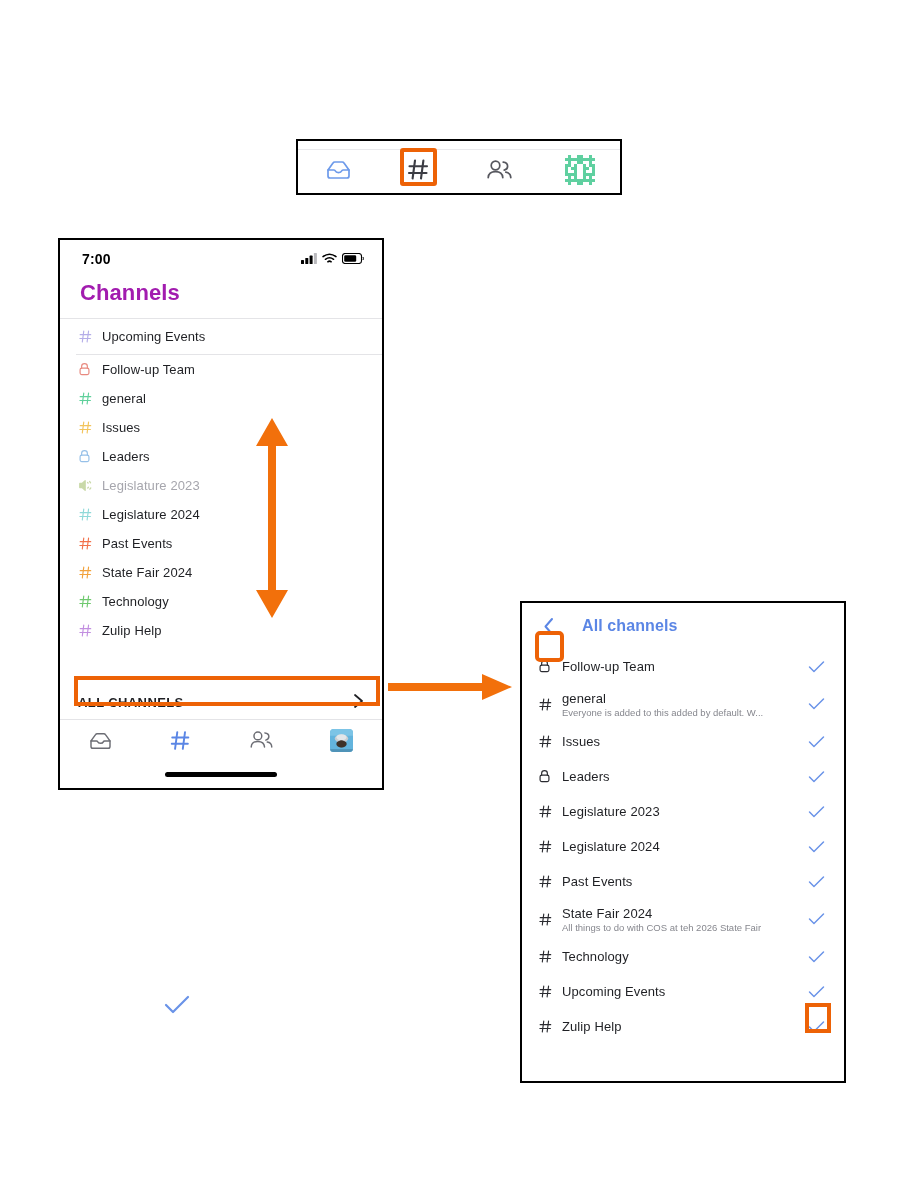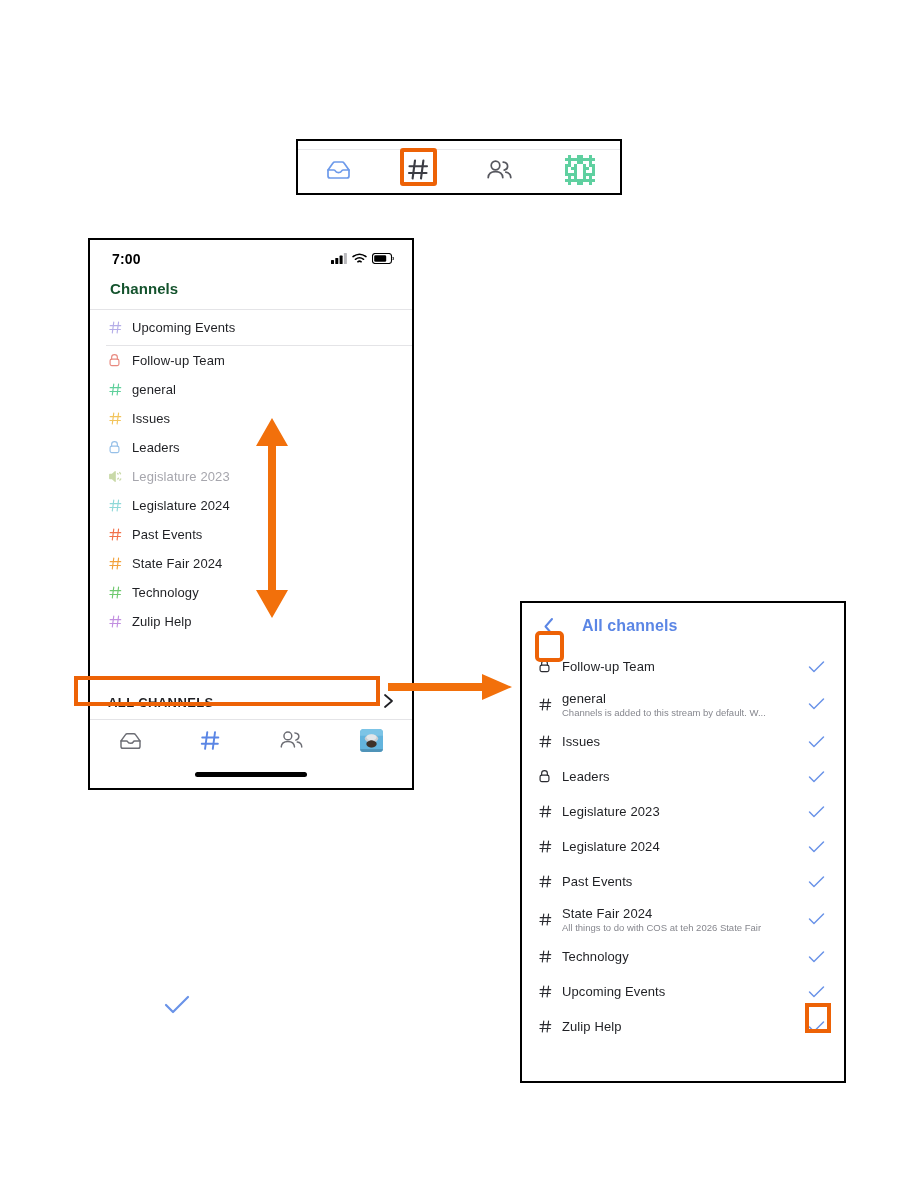--- a/index.html
+++ b/index.html
@@ -33,37 +33,37 @@
   .hl-box-topnav {
     position: absolute; left: 400px; top: 148px;
     width: 37px; height: 38px;
     border: 4px solid #ed6206;
     border-radius: 3px;
     pointer-events: none;
   }
 
   
   #phone {
-    position: absolute; left: 88px; top: 238px;
+    position: absolute; left: 58px; top: 238px;
     width: 326px; height: 552px;
     background: #ffffff;
     border: 2px solid #000000;
     overflow: hidden;
   }
   .status-bar {
     position: relative; height: 38px;
     display: flex; align-items: center; justify-content: space-between;
     padding: 0 18px 0 22px;
   }
   .status-time { font-size: 14px; font-weight: bold; color: #000; letter-spacing: .2px; }
   .status-icons { display: flex; align-items: flex-end; gap: 5px; }
 
   .phone-title {
     padding: 2px 20px 12px 20px;
-    font-size: 15px; font-weight: bold; color: #14532d;
+    font-size: 22px; font-weight: bold; color: #a21caf;
     letter-spacing: .1px;
   }
   .sep-line { height: 1px; background: #e4e4e7; margin: 0; }
   .sep-line.indent { margin-left: 16px; }
 
   .ch-row {
     display: flex; align-items: center;
     height: 29px; padding-left: 18px;
     font-size: 13px; color: #1f2024; font-weight: 500;
   }
@@ -520,21 +520,21 @@
           <span class="ap-icon">
             <svg width="15" height="15" viewBox="0 0 25 25" fill="none" stroke="#2a2b30" stroke-width="1.9" stroke-linecap="round">
               <line x1="9.6" y1="3.5" x2="7.2" y2="21.5"></line>
               <line x1="17.6" y1="3.5" x2="15.2" y2="21.5"></line>
               <line x1="3.6" y1="9.4" x2="21.2" y2="9.4"></line>
               <line x1="3.1" y1="15.8" x2="20.7" y2="15.8"></line>
             </svg>
           </span>
           <div class="ap-text">
             <div class="ap-name">general</div>
-            <div class="ap-desc">Channels is added to this stream by default. W...</div>
+            <div class="ap-desc">Everyone is added to this added by default. W...</div>
           </div>
           <span class="ap-check">
             <svg width="17" height="14" viewBox="0 0 26 22" fill="none" stroke="#6a93e8" stroke-width="2.3" stroke-linecap="round" stroke-linejoin="round">
               <polyline points="2,11 9,18 24,3"></polyline>
             </svg>
           </span>
         </div>
         <div class="ap-row">
           <span class="ap-icon">
             <svg width="15" height="15" viewBox="0 0 25 25" fill="none" stroke="#2a2b30" stroke-width="1.9" stroke-linecap="round">

